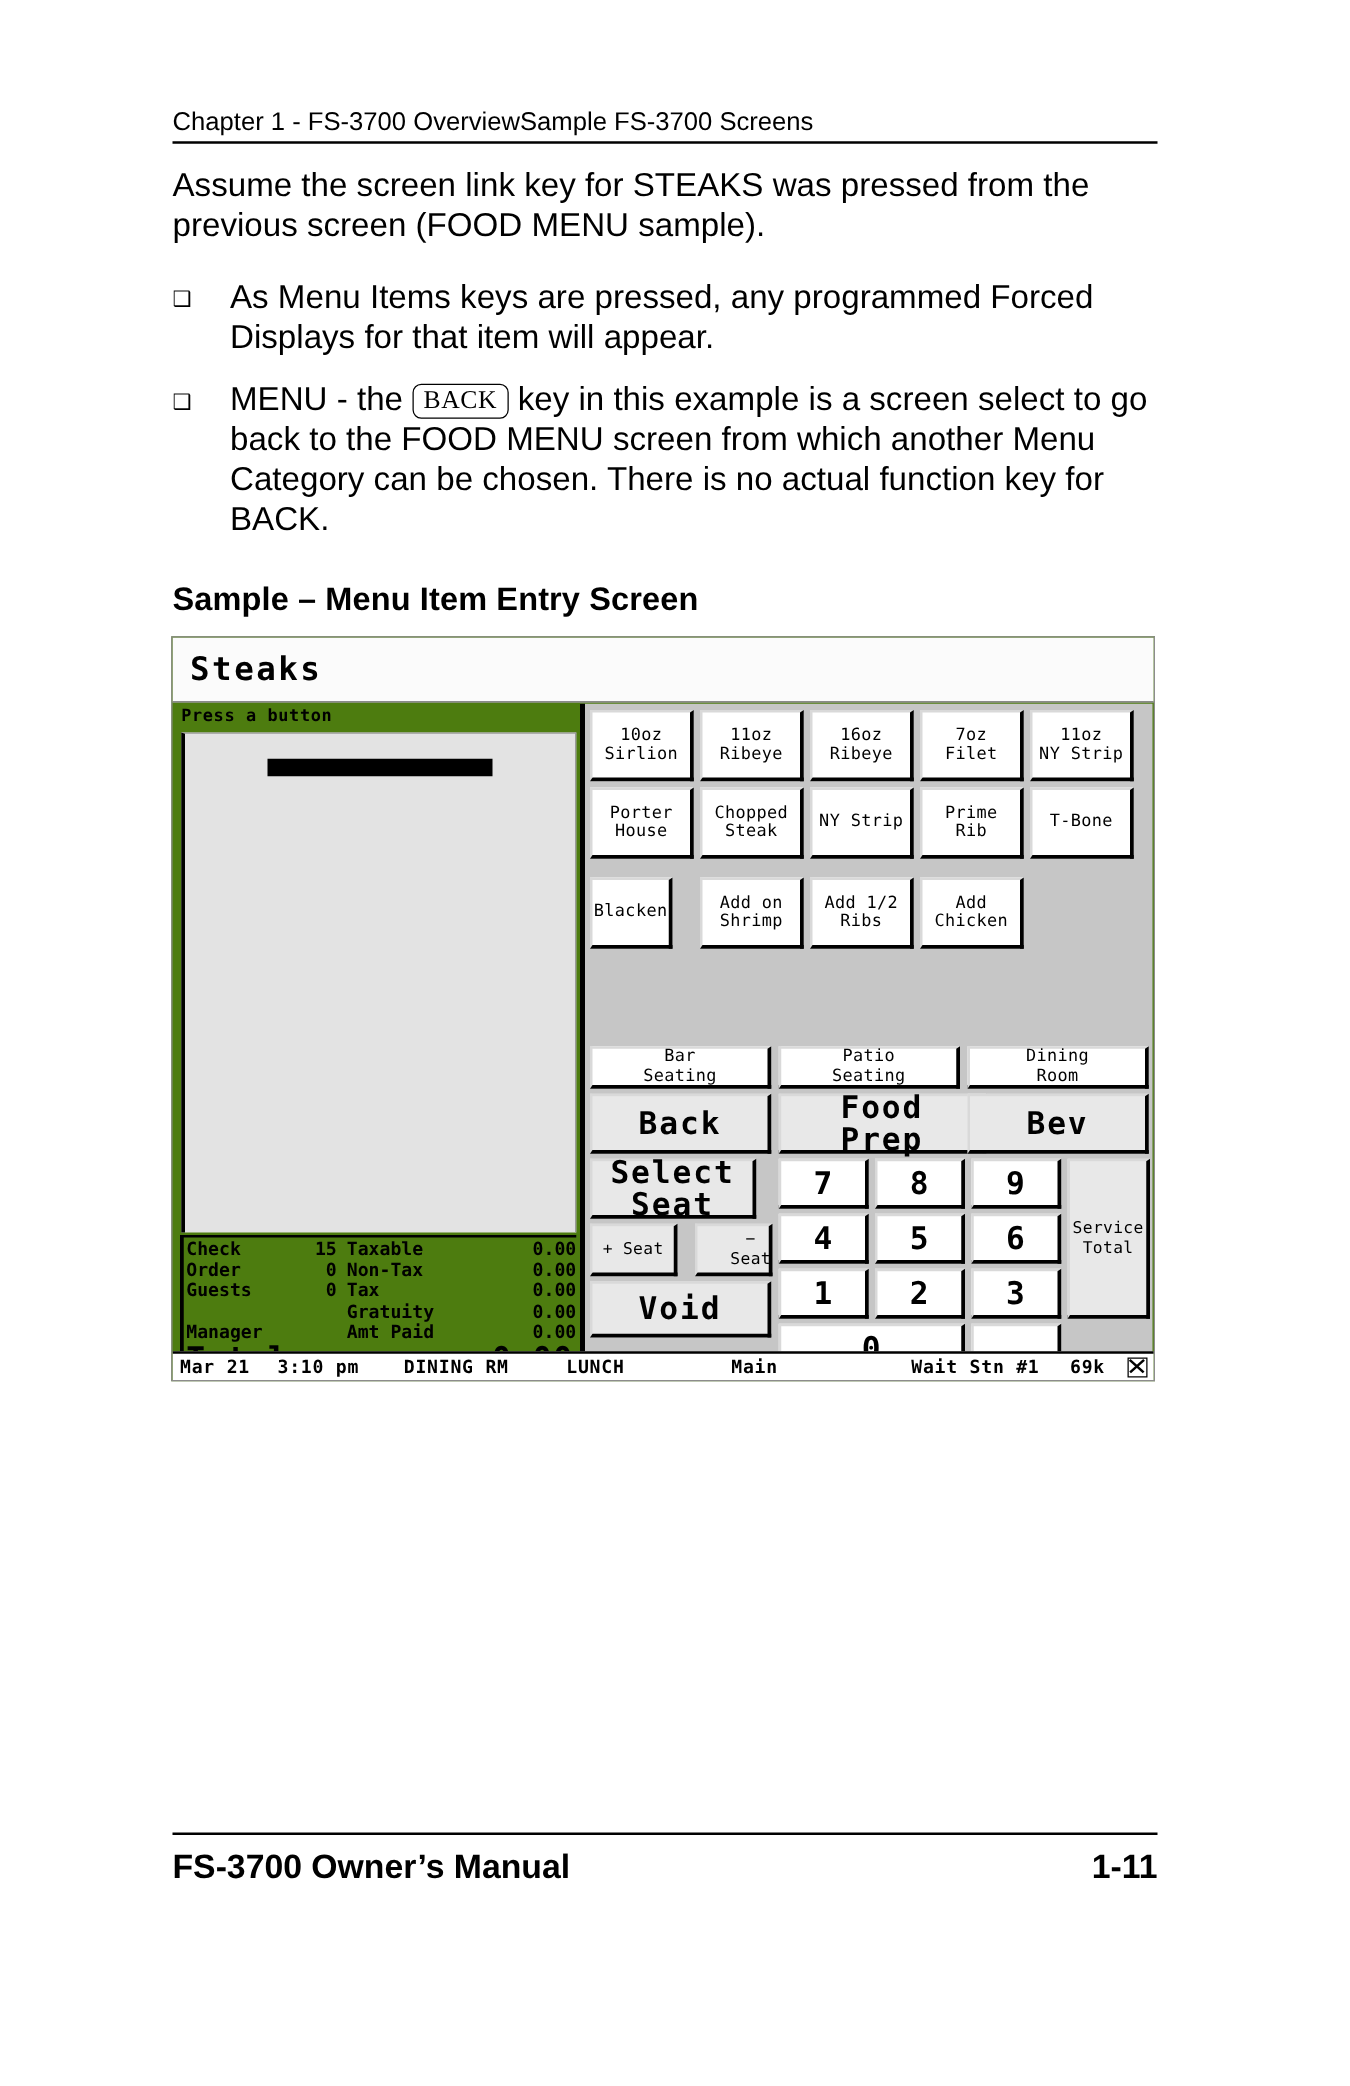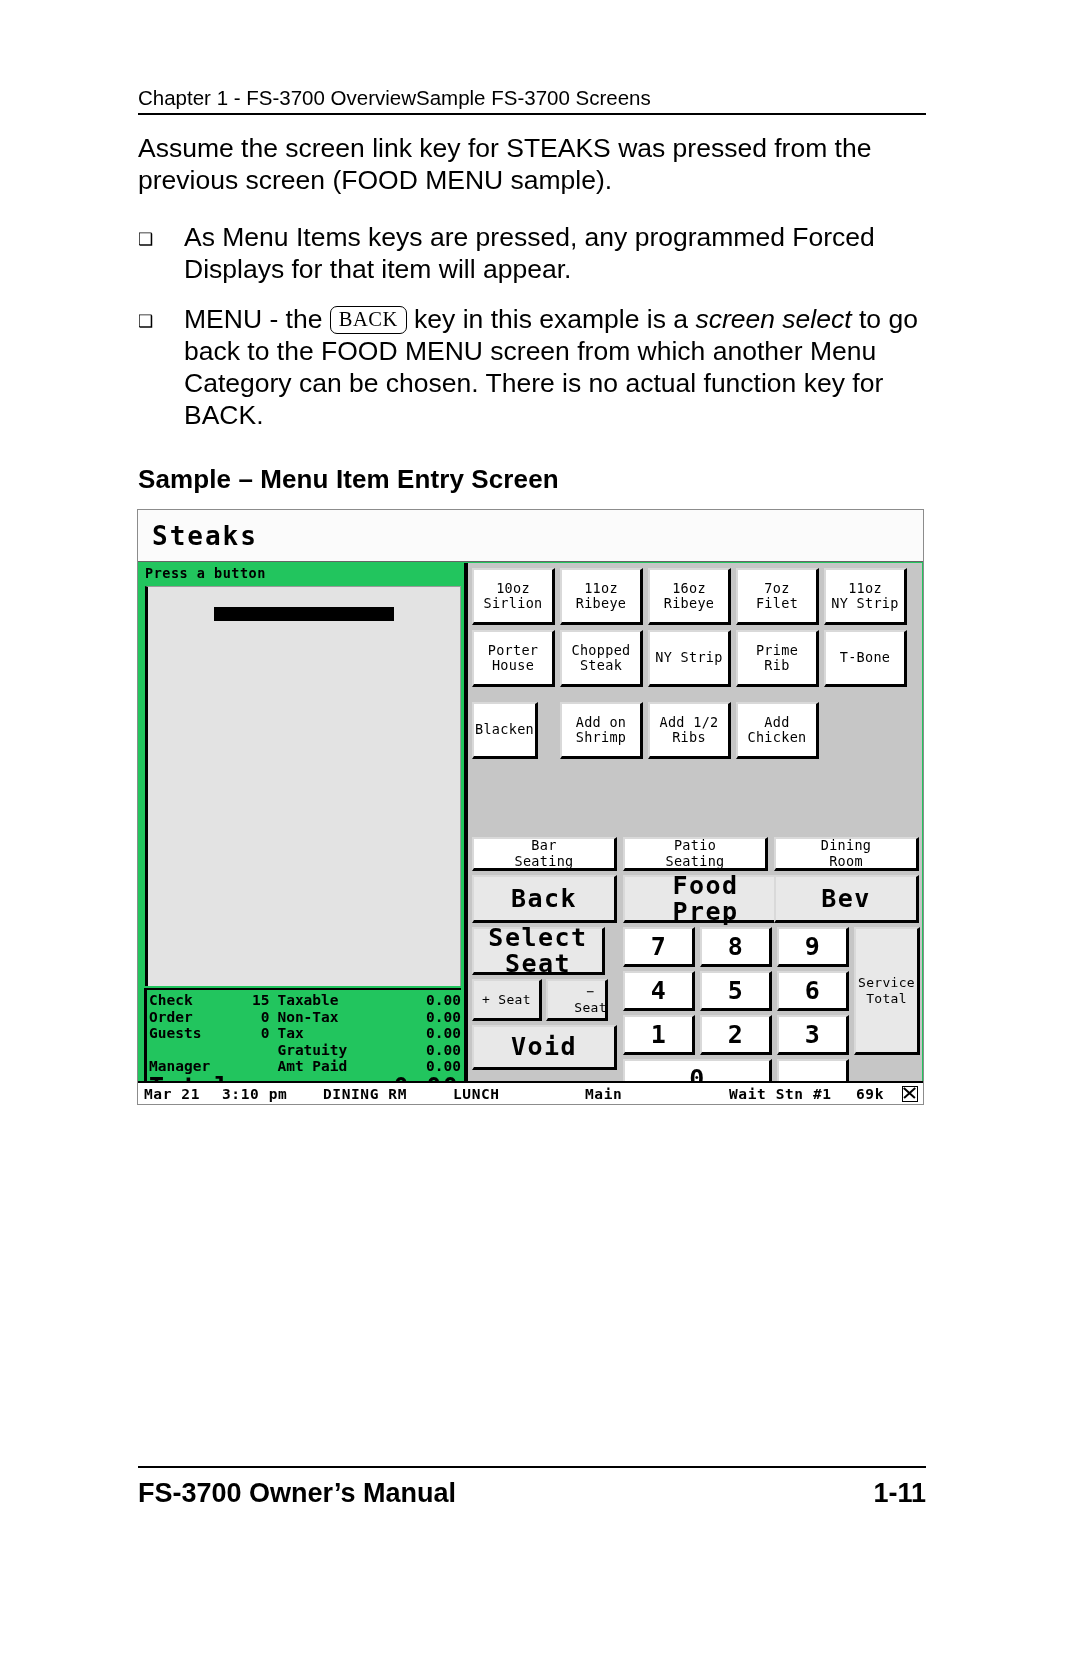--- a/index.html
+++ b/index.html
@@ -52,33 +52,33 @@
     display:inline-block;
     border:1.6px solid #000;
     border-radius:7px;
     padding:0px 8px 1px 8px;
     font-family:"Liberation Serif", serif;
     font-size:20.5px;
     line-height:25px;
     letter-spacing:.5px;
     vertical-align:2px;
   }
-  .ital{font-style:italic;}
+  .ital{}
 
   
   .sec-heading{
     position:absolute;left:138px;top:464px;
     font-size:26px;font-weight:bold;letter-spacing:.1px;
   }
 
   
   .pos{
     position:absolute;left:137px;top:509px;
     width:787px;height:596px;
-    background:#22c55e;
+    background:#4d7c0f;
     border:1.5px solid #8c8c8c;
     box-sizing:border-box;
     font-family:"DejaVu Sans Mono","Liberation Mono",monospace;
     overflow:hidden;
   }
   .pos-title{
     position:absolute;left:0;top:0;width:100%;height:52px;
     box-sizing:border-box;
     border-bottom:1.5px solid #666;
     display:flex;align-items:center;
@@ -300,21 +300,21 @@
 Room</div>
 
       <div class="btn grey big" style="left:4px;top:312px;width:145px;height:48px;">Back</div>
       <div class="btn grey big" style="left:155px;top:312px;width:166px;height:48px;">Food
 Prep</div>
       <div class="btn grey big" style="left:306px;top:312px;width:145px;height:48px;">Bev</div>
 
       <div class="btn grey big" style="left:4px;top:364px;width:133px;height:48px;">Select
 Seat</div>
       <div class="btn grey small" style="left:4px;top:416px;width:70px;height:42px;">+ Seat</div>
-      <div class="btn grey small" style="left:78px;top:416px;width:62px;height:42px;padding-left:28px;">− Seat</div>
+      <div class="btn grey small" style="left:88px;top:416px;width:62px;height:42px;padding-left:28px;">− Seat</div>
 
       <div class="btn grey big" style="left:4px;top:462px;width:145px;height:45px;">Void</div>
 
       <div class="btn num" style="left:155px;top:364px;width:72px;height:40px;">7</div>
       <div class="btn num" style="left:232px;top:364px;width:72px;height:40px;">8</div>
       <div class="btn num" style="left:309px;top:364px;width:72px;height:40px;">9</div>
 
       <div class="btn num" style="left:155px;top:408px;width:72px;height:40px;">4</div>
       <div class="btn num" style="left:232px;top:408px;width:72px;height:40px;">5</div>
       <div class="btn num" style="left:309px;top:408px;width:72px;height:40px;">6</div>

